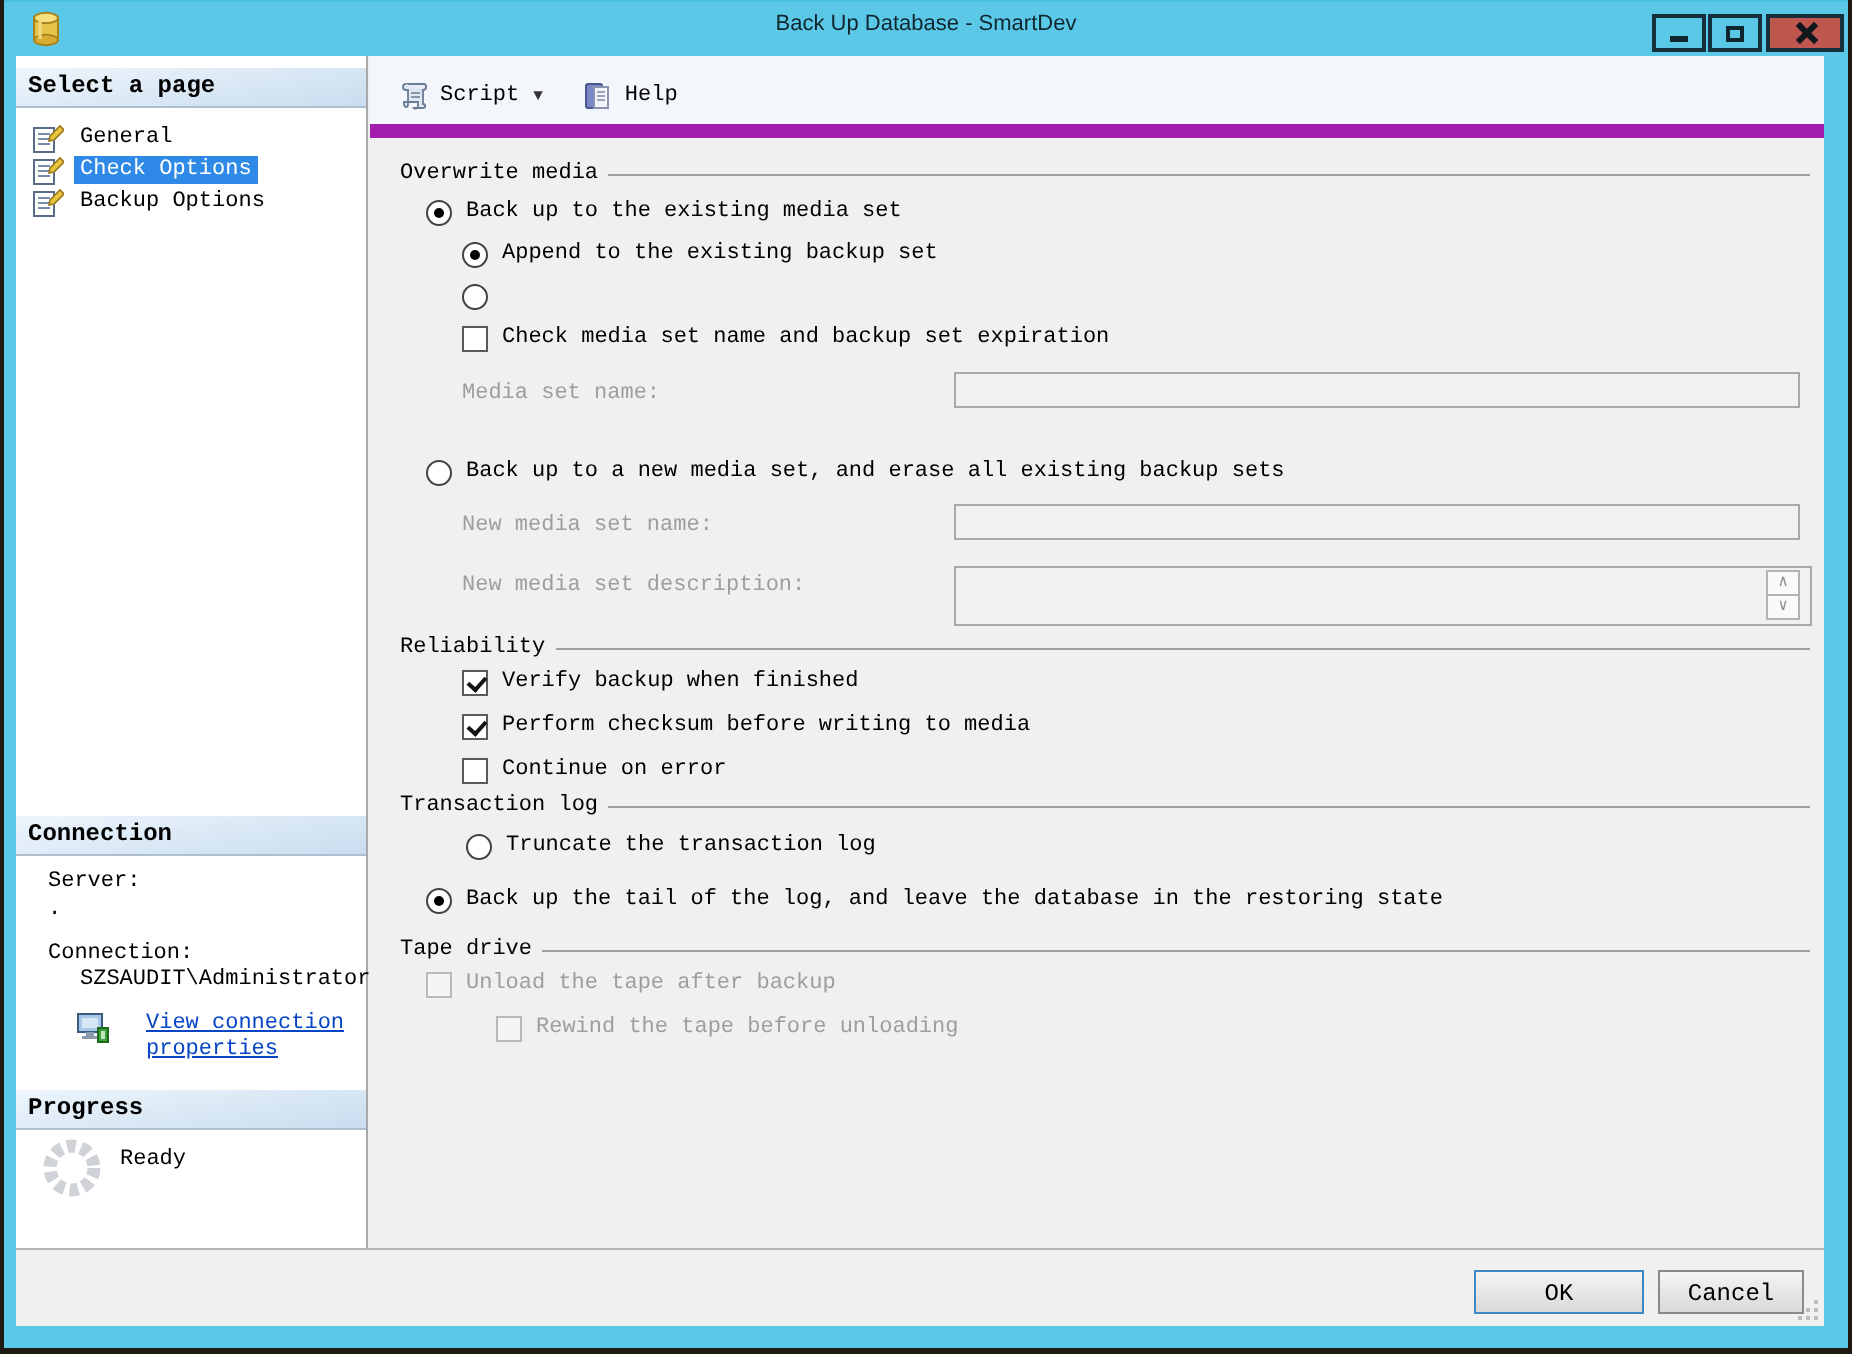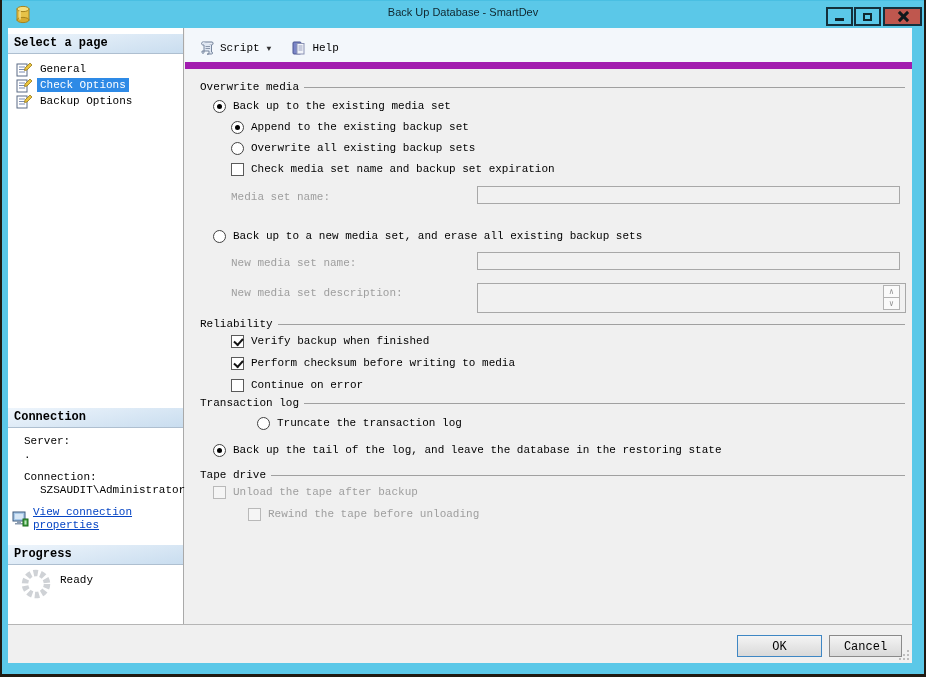--- a/index.html
+++ b/index.html
@@ -22,21 +22,21 @@
   .glyph-close::after{transform:rotate(-45deg);}
   
   .dlgbody{position:absolute;left:6px;right:12px;top:27px;bottom:11px;background:#f0f0f0;}
   
   .sidebar{position:absolute;left:0;top:0;bottom:35px;width:176px;background:#ffffff;border-right:1px solid #a9a9a9;box-sizing:border-box;}
   .sb-header{position:absolute;left:0;right:0;height:20px;background:linear-gradient(170deg,#eef5fc,#c9ddef);border-bottom:1px solid #aebfd0;font-weight:bold;font-size:12px;line-height:19px;padding-left:6px;box-sizing:border-box;white-space:nowrap;}
   .sb-item{position:absolute;left:8px;display:flex;align-items:center;gap:5px;height:16px;white-space:nowrap;cursor:default;}
   .sb-item .txt{padding:0 3px;line-height:14px;}
   .sb-item.sel .txt{background:#2e8ae6;color:#fff;}
   .sb-text{position:absolute;left:16px;white-space:nowrap;line-height:13px;}
-  .sb-link{position:absolute;left:4px;display:flex;gap:4px;align-items:center;}
+  .sb-link{position:absolute;left:30px;display:flex;gap:18px;align-items:flex-start;}
   .sb-link a{color:#0645c4;text-decoration:underline;width:118px;display:inline-block;line-height:13px;cursor:pointer;}
   
   .main{position:absolute;left:177px;right:0;top:0;bottom:35px;background:#f0f0f0;overflow:hidden;}
   .toolbar{position:absolute;left:0;right:0;top:0;height:41px;background:#f3f7fb;border-bottom:7px solid #a21caf;display:flex;align-items:center;padding:6px 0 0 10px;box-sizing:border-box;gap:4px;}
   .tb-btn{display:flex;align-items:center;gap:5px;padding:2px 4px;cursor:default;}
   .tb-arrow{font-size:8px;color:#333;margin-left:2px;}
   .group{position:absolute;left:15px;right:7px;display:flex;align-items:center;gap:5px;height:14px;}
   .gcap{flex:none;line-height:14px;}
   .gline{flex:1;border-top:1px solid #a0a0a0;margin-top:1px;}
   .row{position:absolute;display:flex;align-items:center;gap:7px;height:16px;white-space:nowrap;}
@@ -181,21 +181,20 @@
         <div class="row" style="left:28px;top:70px;">
           <span class="ctl radio on"></span>
           <span>Back up to the existing media set</span>
         </div>
         <div class="row" style="left:46px;top:91px;">
           <span class="ctl radio on"></span>
           <span>Append to the existing backup set</span>
         </div>
         <div class="row" style="left:46px;top:112px;">
           <span class="ctl radio"></span>
-          <span>Overwrite all existing backup sets</span>
         </div>
         <div class="row" style="left:46px;top:133px;">
           <span class="ctl check"></span>
           <span>Check media set name and backup set expiration</span>
         </div>
         <div class="fieldlbl dim" style="left:46px;top:161px;">Media set name:</div>
         <input class="field" style="left: 292px; top: 158px; width: 423px;" value="">
 
         <div class="row" style="left:28px;top:200px;">
           <span class="ctl radio"></span>
@@ -225,21 +224,21 @@
         </div>
         <div class="row" style="left:46px;top:349px;">
           <span class="ctl check"></span>
           <span>Continue on error</span>
         </div>
 
         <div class="group" style="top:368px;">
           <span class="gcap">Transaction log</span>
             <span class="gline"></span>
         </div>
-        <div class="row" style="left:36px;top:387px;padding-left:36px;">
+        <div class="row" style="left:12px;top:387px;padding-left:36px;">
           <span class="ctl radio"></span>
           <span>Truncate the transaction log</span>
         </div>
         <div class="row" style="left:28px;top:414px;">
           <span class="ctl radio on"></span>
           <span>Back up the tail of the log, and leave the database in the restoring state</span>
         </div>
 
         <div class="group" style="top:440px;">
           <span class="gcap">Tape drive</span>

